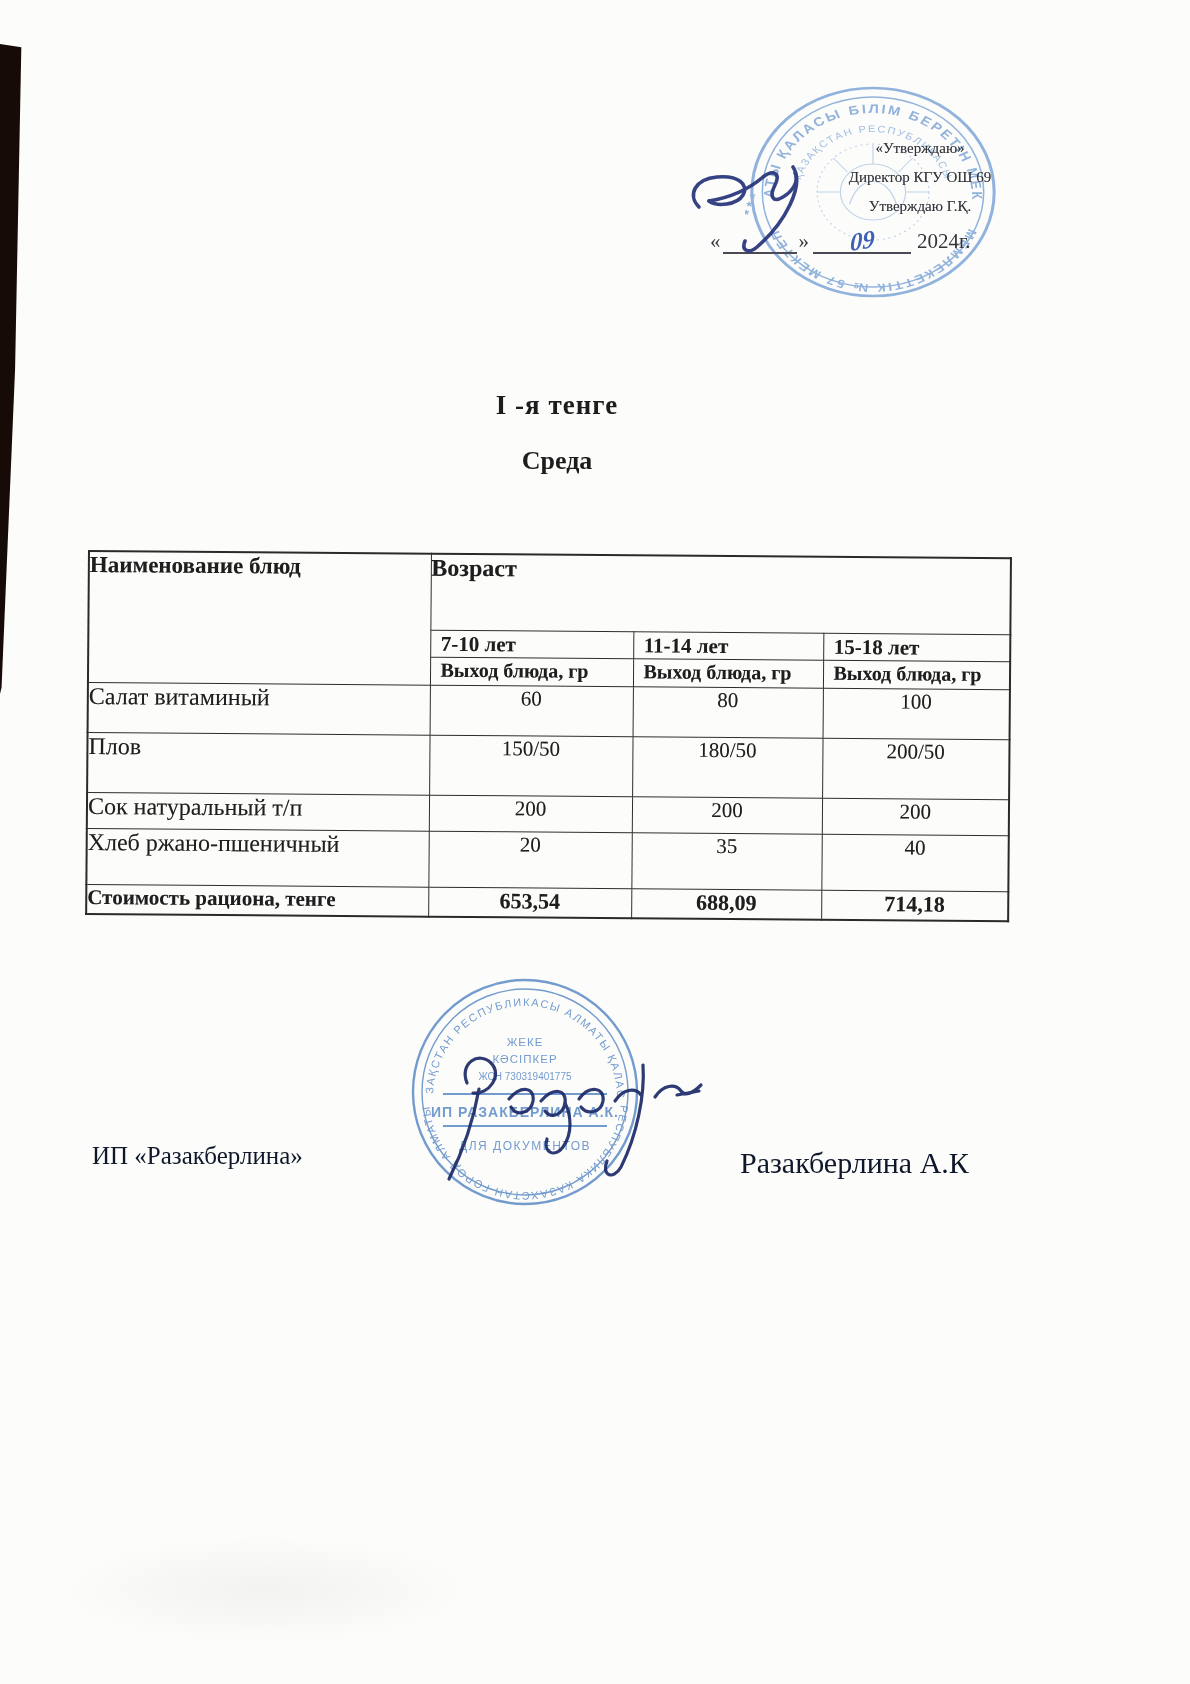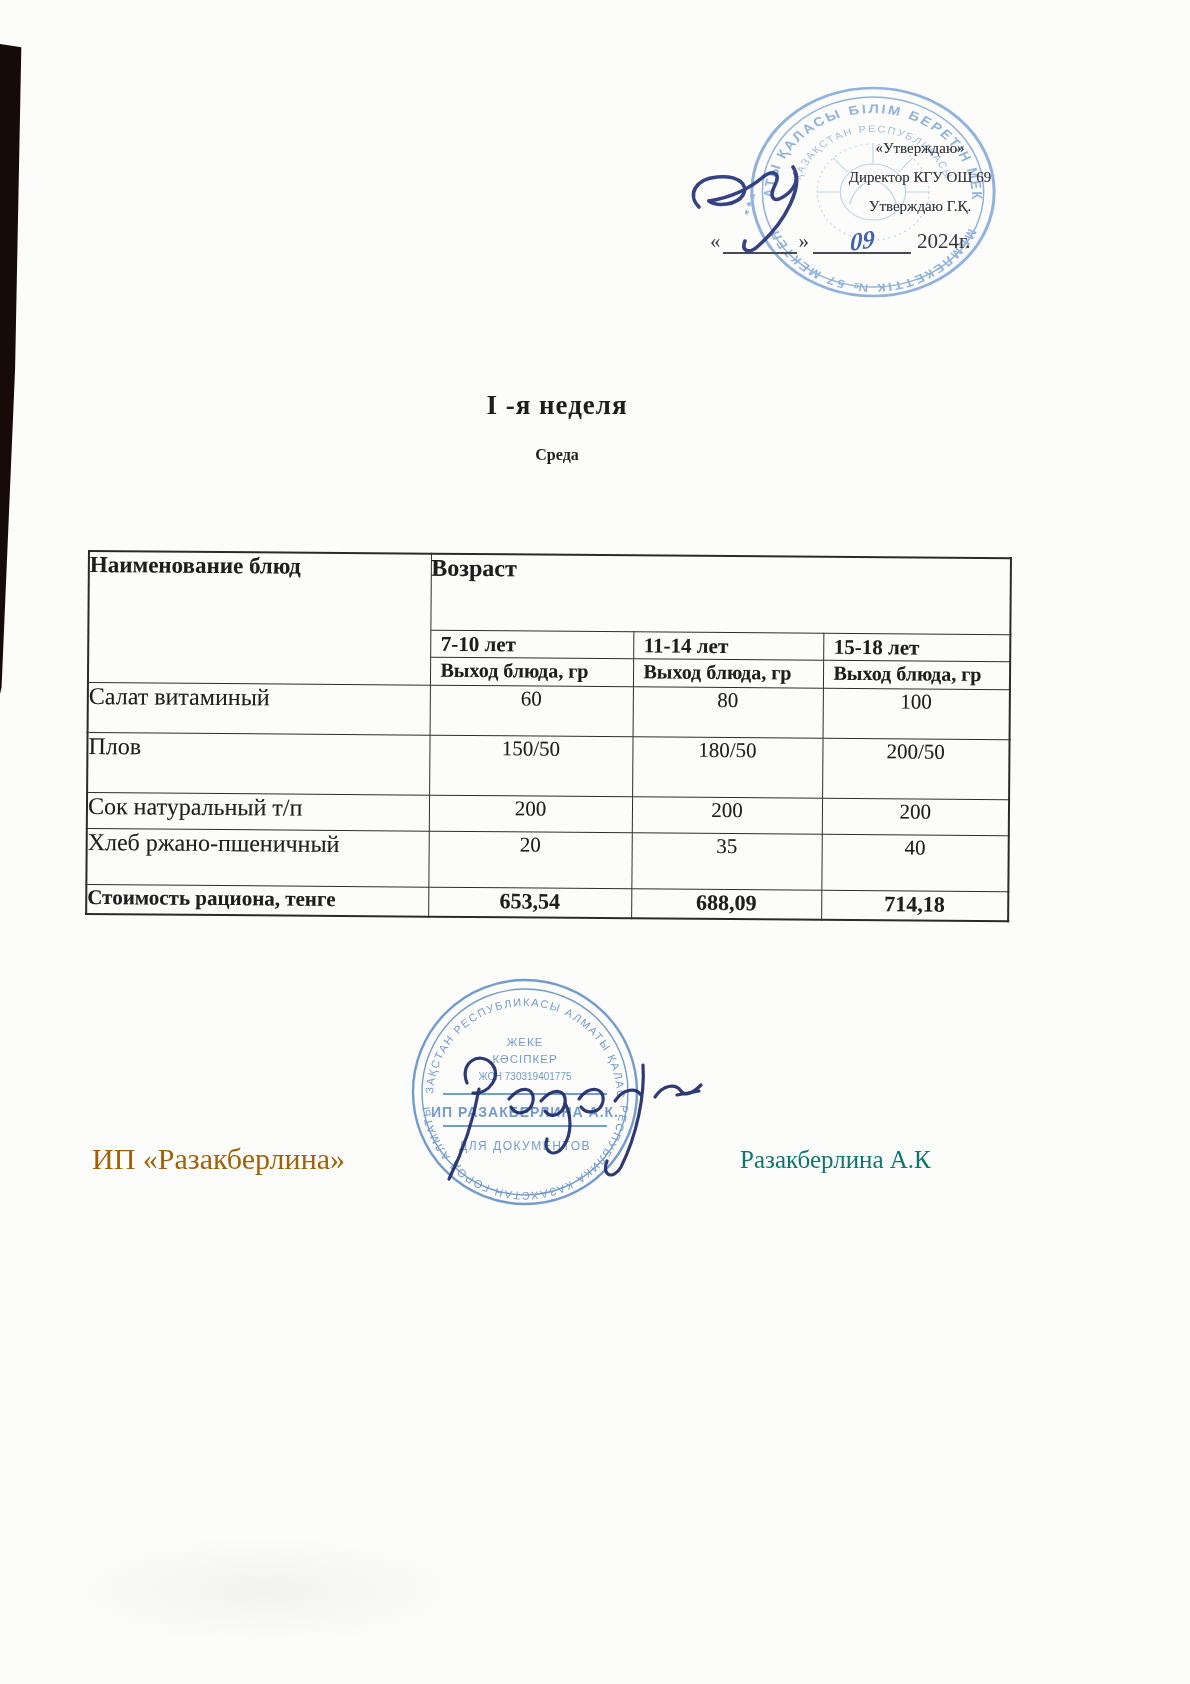--- a/index.html
+++ b/index.html
@@ -39,42 +39,42 @@
   .stamp { position:absolute; z-index:1; }
   
   .sig { position:absolute; z-index:4; }
   
   .week-title {
     position:absolute; left:0; top:390px; width:1114px; z-index:2;
     text-align:center; font-size:27px; font-weight:bold; letter-spacing:1px; color:#1d1d1d;
   }
   .day-title {
     position:absolute; left:0; top:446px; width:1114px;
-    text-align:center; font-size:16px; font-weight:bold; color:#1d1d1d;
+    text-align:center; font-size:26px; font-weight:bold; color:#1d1d1d;
   }
   
   .table-wrap { position:absolute; left:88px; top:550px; width:922px; transform:rotate(.45deg); transform-origin:top left; }
   table.menu { border-collapse:collapse; width:922px; table-layout:fixed; background:transparent; }
   table.menu td {
     border:1.6px solid #2e2e2e; padding:0; vertical-align:top;
     color:#1e1e1e; text-shadow:0 0 .4px rgba(0,0,0,.3);
   }
   table.menu { border:2.4px solid #2a2a2a; }
   td.name-h { font-weight:bold; font-size:23px; vertical-align:middle; padding-left:10px; }
   td.age-h  { font-weight:bold; font-size:24px; padding:8px 0 0 14px; }
   tr.h2 td  { font-weight:bold; font-size:21px; padding:1px 0 0 10px; }
   tr.h3 td  { font-weight:bold; font-size:20px; padding:1px 0 0 10px; }
   td.dish   { font-size:24px; padding:2px 0 0 8px; }
   td.val    { font-size:21px; text-align:center; padding-top:5px; }
   tr.total td { font-weight:bold; }
   td.total-name { font-size:21px; padding:3px 0 0 8px; }
   td.total-val  { font-size:22px; text-align:center; padding-top:4px; }
   
-  .company   { position:absolute; left:92px;  top:1142px; font-size:30px; color:#a16207; }
-  .signatory { position:absolute; left:740px; top:1146px; font-size:25px; color:#0f766e; }
+  .company   { position:absolute; left:92px;  top:1142px; font-size:25px; color:#0f172a; }
+  .signatory { position:absolute; left:740px; top:1146px; font-size:30px; color:#0f172a; }
 </style>
 </head>
 <body>
 
 <div class="page">
 
   <div class="scan-wedge"></div>
   <div class="smudge"></div>
 
   <svg class="stamp" style="left:745px; top:82px;" width="256" height="220" viewBox="-128 -110 256 220">
@@ -118,21 +118,21 @@
   </div>
 
   <svg class="sig" style="left:665px; top:145px;" width="200" height="120" viewBox="0 0 200 120">
     <g fill="none" stroke="#25337a" stroke-width="3.6" stroke-linecap="round" opacity="0.92">
       <path d="M 34,62 C 22,50 30,34 52,32 C 74,30 84,40 78,50 C 72,60 52,62 44,56"></path>
       <path d="M 44,56 C 68,52 84,44 98,32 C 108,24 116,28 110,40 C 104,52 108,58 118,52 C 128,46 134,36 130,28"></path>
       <path d="M 128,22 C 140,40 120,78 92,102 C 84,109 76,106 80,96"></path>
     </g>
   </svg>
 
-  <div class="week-title">I -я  неделя</div>
+  <div class="week-title">I -я  тенге</div>
   <div class="day-title">Среда</div>
 
   <div class="table-wrap">
     <table class="menu">
       <colgroup>
           <col style="width:342px">
           <col style="width:203px">
           <col style="width:190px">
           <col style="width:187px">
         </colgroup>

